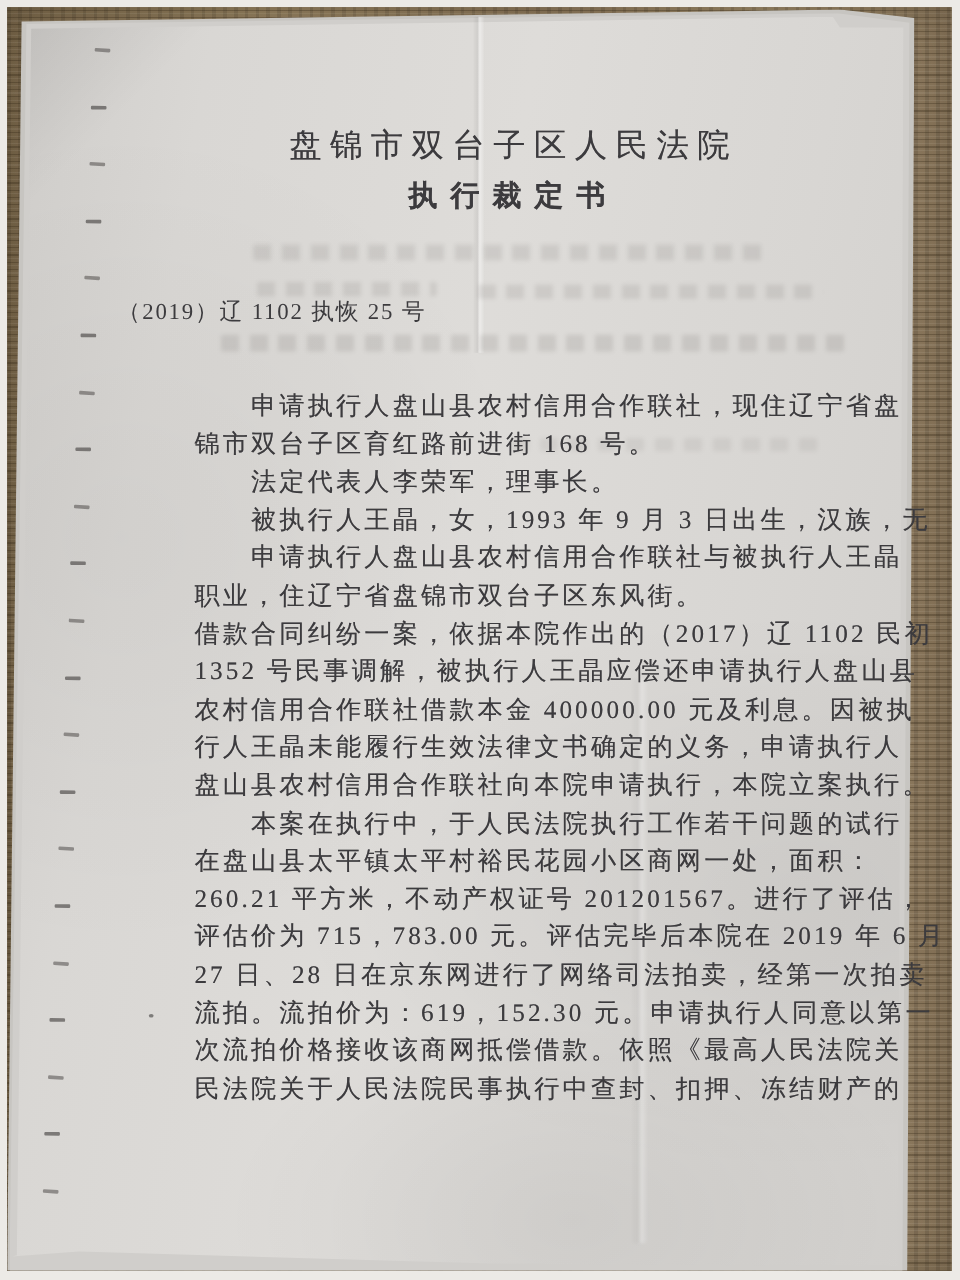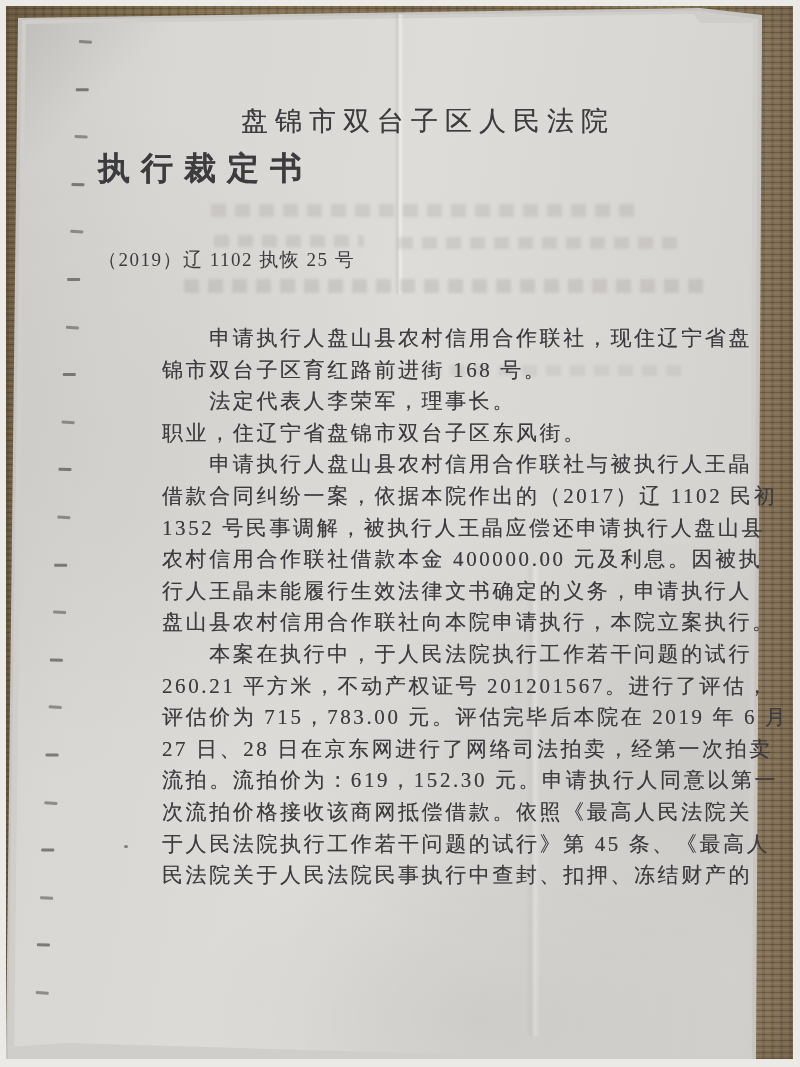--- a/index.html
+++ b/index.html
@@ -77,22 +77,22 @@
     background:#4b4a48;opacity:.65;
   }
   
   .content{position:absolute;inset:0;color:#3c3b3e;padding-left:10px;}
   .court-name{
     position:absolute;left:92px;top:97px;width:660px;text-align:center;
     font-size:27px;letter-spacing:7px;font-weight:500;white-space:nowrap;
     text-shadow:0 0 .5px rgba(60,59,62,.6);
   }
   .doc-title{
-    position:absolute;left:92px;top:141px;width:660px;text-align:left;
-    font-size:32px;letter-spacing:11px;font-weight:600;white-space:nowrap;
+    position:absolute;left:92px;top:141px;width:660px;text-align:center;
+    font-size:24px;letter-spacing:11px;font-weight:600;white-space:nowrap;
     text-shadow:0 0 .5px rgba(60,59,62,.7);
   }
   .case-number{
     position:absolute;left:92px;top:241px;width:610px;text-align:left;
     font-size:19px;letter-spacing:1.5px;white-space:nowrap;
   }
   .doc-body{
     position:absolute;left:156px;top:317px;width:580px;
     font-size:21px;line-height:31.6px;letter-spacing:2.6px;
     text-shadow:0 0 .4px rgba(60,59,62,.55);
@@ -144,30 +144,31 @@
   <div class="ink-dot"></div>
 
   <div class="content">
     <div class="court-name">盘锦市双台子区人民法院</div>
     <div class="doc-title">执行裁定书</div>
     <div class="case-number">（2019）辽 1102 执恢 25 号</div>
     <div class="doc-body" id="doc-body">
         <div class="bodyline">　　申请执行人盘山县农村信用合作联社，现住辽宁省盘</div>
         <div class="bodyline">锦市双台子区育红路前进街 168 号。</div>
         <div class="bodyline">　　法定代表人李荣军，理事长。</div>
+        <div class="bodyline">　　被执行人王晶，女，1993 年 9 月 3 日出生，汉族，无</div>
+        <div class="bodyline">　　申请执行人盘山县农村信用合作联社与被执行人王晶</div>
         <div class="bodyline">职业，住辽宁省盘锦市双台子区东风街。</div>
-        <div class="bodyline">　　申请执行人盘山县农村信用合作联社与被执行人王晶</div>
         <div class="bodyline">借款合同纠纷一案，依据本院作出的（2017）辽 1102 民初</div>
         <div class="bodyline">1352 号民事调解，被执行人王晶应偿还申请执行人盘山县</div>
         <div class="bodyline">农村信用合作联社借款本金 400000.00 元及利息。因被执</div>
         <div class="bodyline">行人王晶未能履行生效法律文书确定的义务，申请执行人</div>
         <div class="bodyline">盘山县农村信用合作联社向本院申请执行，本院立案执行。</div>
         <div class="bodyline">　　本案在执行中，于人民法院执行工作若干问题的试行</div>
+        <div class="bodyline">在盘山县太平镇太平村裕民花园小区商网一处，面积：</div>
         <div class="bodyline">260.21 平方米，不动产权证号 201201567。进行了评估，</div>
         <div class="bodyline">评估价为 715，783.00 元。评估完毕后本院在 2019 年 6 月</div>
         <div class="bodyline">27 日、28 日在京东网进行了网络司法拍卖，经第一次拍卖</div>
         <div class="bodyline">流拍。流拍价为：619，152.30 元。申请执行人同意以第一</div>
         <div class="bodyline">次流拍价格接收该商网抵偿借款。依照《最高人民法院关</div>
-        <div class="bodyline">于人民法院执行工作若干问题的试行》第 45 条、《最高人</div>
         <div class="bodyline">民法院关于人民法院民事执行中查封、扣押、冻结财产的</div>
       </div>
   </div>
 </div>
 
 </body></html>

